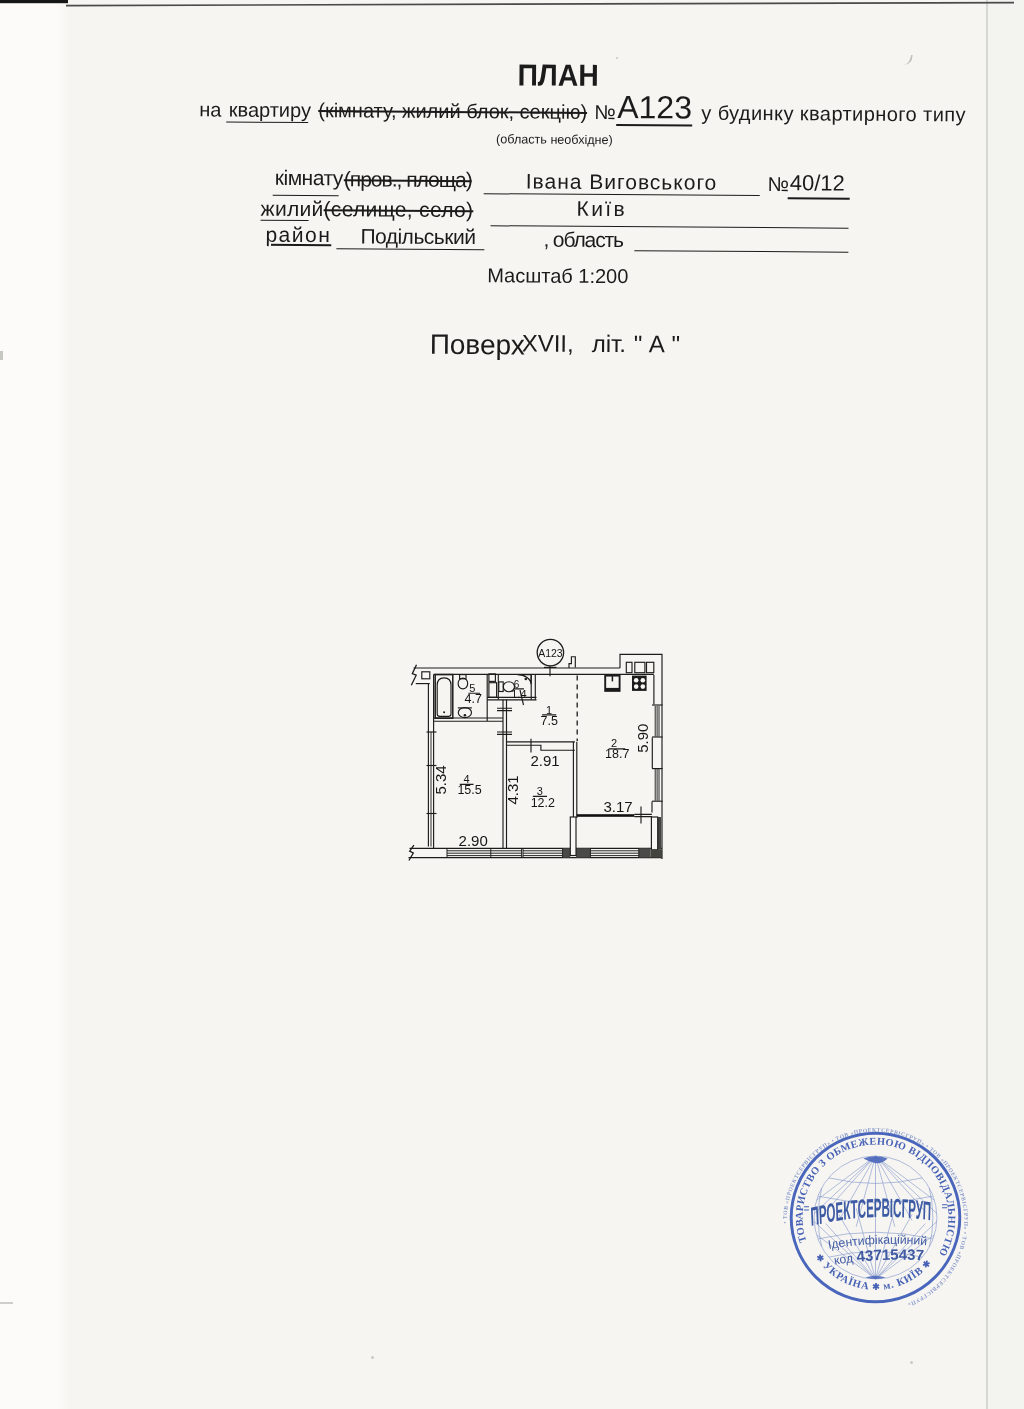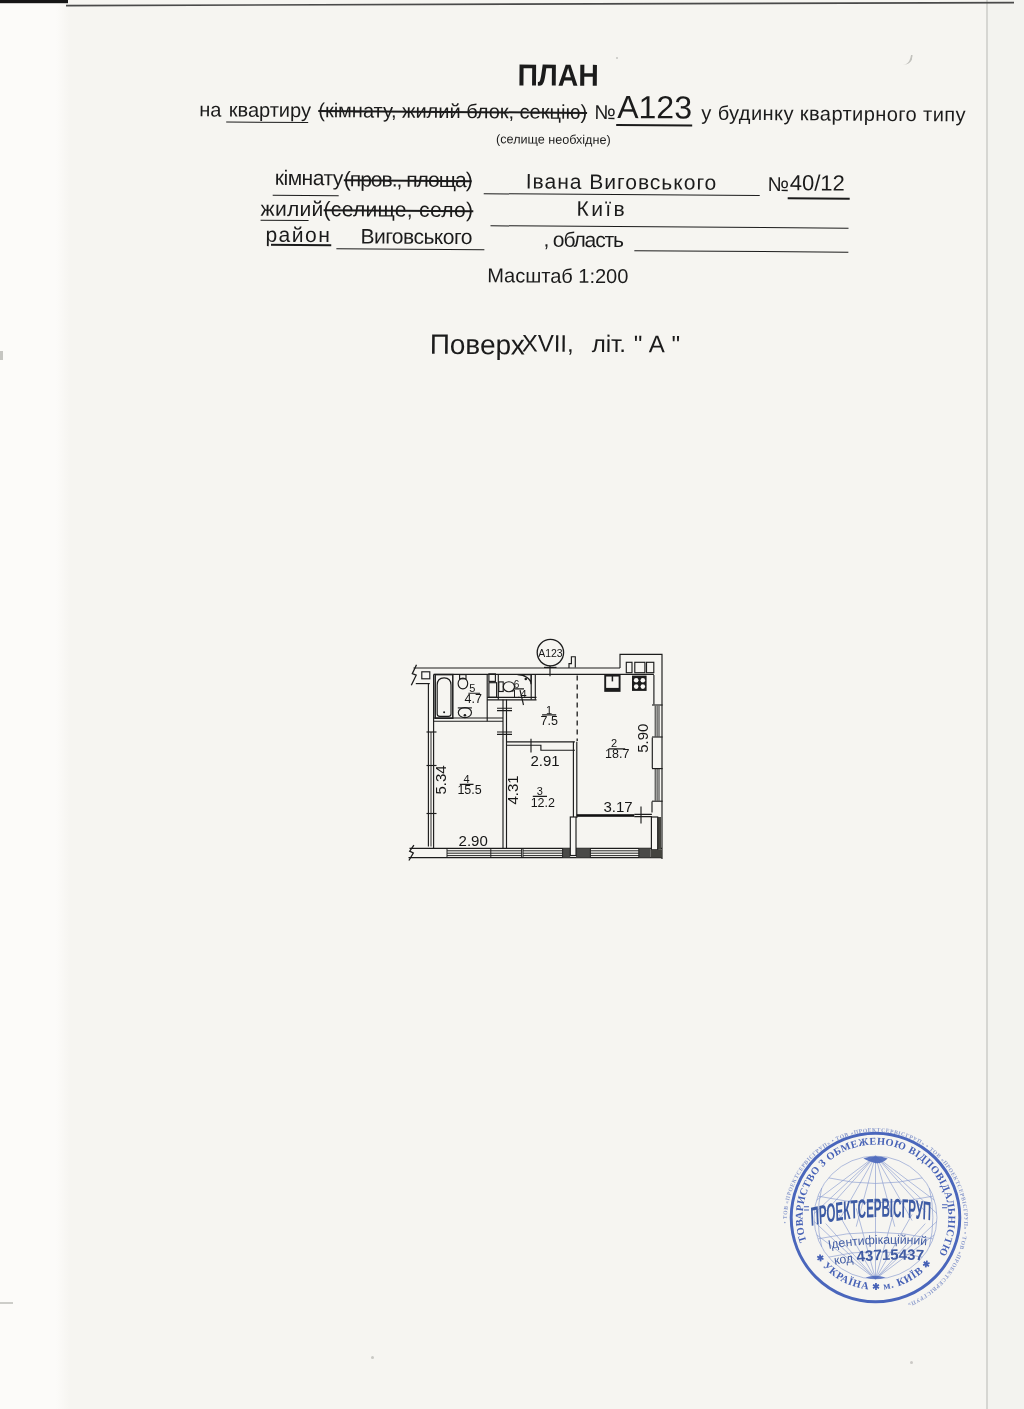--- a/index.html
+++ b/index.html
@@ -30,39 +30,39 @@
 
   <div class="abs" id="u-kv" style="left:227.3px;top:120px;width:82px;border-top:1.9px solid #1b1b1b;"></div>
   <div class="abs" id="t-na" style="left:200px;top:98.3px;font-size:20px;">на</div>
   <div class="abs" id="t-kv" style="left:229.5px;top:98.3px;font-size:20px;">квартиру</div>
   <div class="abs" id="t-strike1" style="left:319px;top:98.3px;font-size:20px;"><s>(кімнату, жилий блок, секцію)</s></div>
   <div class="abs" id="t-num" style="left:595px;top:98.3px;font-size:20px;">№</div>
   <div class="abs" id="t-a123" style="left:618px;top:86.5px;font-size:32px;">А123</div>
   <div class="abs" id="t-a123u" style="left:617px;top:119.8px;width:76px;border-top:2px solid #1b1b1b;"></div>
   <div class="abs" id="t-bud" style="left:702px;top:98.3px;font-size:20px;letter-spacing:.43px;">у будинку квартирного типу</div>
 
-  <div class="abs" id="t-note" style="left:497px;top:130.4px;font-size:12.6px;">(селище необхідне)</div>
+  <div class="abs" id="t-note" style="left:497px;top:130.4px;font-size:12.6px;">(область необхідне)</div>
 
   <div class="abs" id="t-vul" style="left:276px;top:165.2px;font-size:21px;letter-spacing:-.5px;">кімнату</div>
   <div class="abs" id="t-prov" style="left:345px;top:165.6px;font-size:21px;letter-spacing:-1px;text-align:right;"><s>(пров., площа)</s></div>
   <div class="abs" id="u-vul" style="left:274px;top:192.8px;width:66px;border-top:1.9px solid #1b1b1b;"></div>
   <div class="abs" id="u-r1a" style="left:485px;top:190px;width:276px;border-top:1.8px solid #1b1b1b;"></div>
   <div class="abs" id="t-ivana" style="left:527px;top:167.2px;font-size:21px;letter-spacing:1px;">Івана Виговського</div>
   <div class="abs" id="t-no2" style="left:768.8px;top:168.5px;font-size:20px;">№</div>
   <div class="abs" id="t-4012" style="left:791px;top:166.8px;font-size:22px;">40/12</div>
   <div class="abs" id="u-r1b" style="left:788.7px;top:191.5px;width:62px;border-top:2px solid #1b1b1b;"></div>
 
   <div class="abs" id="t-misto" style="left:262px;top:195.5px;font-size:21px;letter-spacing:.3px;"><span>жилий</span><s>(селище, село)</s></div>
   <div class="abs" id="u-misto" style="left:262px;top:218.3px;width:48px;border-top:1.9px solid #1b1b1b;"></div>
   <div class="abs" id="u-r2" style="left:492px;top:221.9px;width:358px;border-top:1.6px solid #1b1b1b;"></div>
   <div class="abs" id="t-kyiv" style="left:578px;top:194.1px;font-size:21px;letter-spacing:2.4px;">Київ</div>
 
   <div class="abs" id="t-raion" style="left:267px;top:221.8px;font-size:21px;letter-spacing:1.5px;text-decoration:underline;">район</div>
   <div class="abs" id="u-r3a" style="left:338px;top:245.5px;width:148px;border-top:1.6px solid #1b1b1b;"></div>
-  <div class="abs" id="t-podil" style="left:362px;top:222.8px;font-size:21px;letter-spacing:-.5px;">Виговського</div>
+  <div class="abs" id="t-podil" style="left:362px;top:222.8px;font-size:21px;letter-spacing:-.5px;">Подільський</div>
   <div class="abs" id="t-obl" style="left:545px;top:225.2px;font-size:21px;letter-spacing:-1.1px;">, область</div>
   <div class="abs" id="u-r3b" style="left:636px;top:246px;width:214px;border-top:1.6px solid #1b1b1b;"></div>
 
   <div class="abs" id="t-masshtab" style="left:489px;top:261.6px;font-size:20px;">Масштаб 1:200</div>
   <div class="abs" id="t-pov1" style="left:432px;top:327.6px;font-size:28px;">Поверх</div>
   <div class="abs" id="t-pov2" style="left:524px;top:327.6px;font-size:24px;">XVII,</div>
   <div class="abs" id="t-pov3" style="left:594px;top:327.6px;font-size:24px;">літ.</div>
   <div class="abs" id="t-pov4" style="left:636px;top:327.6px;font-size:24px;">" А "</div>
 </div>
 

